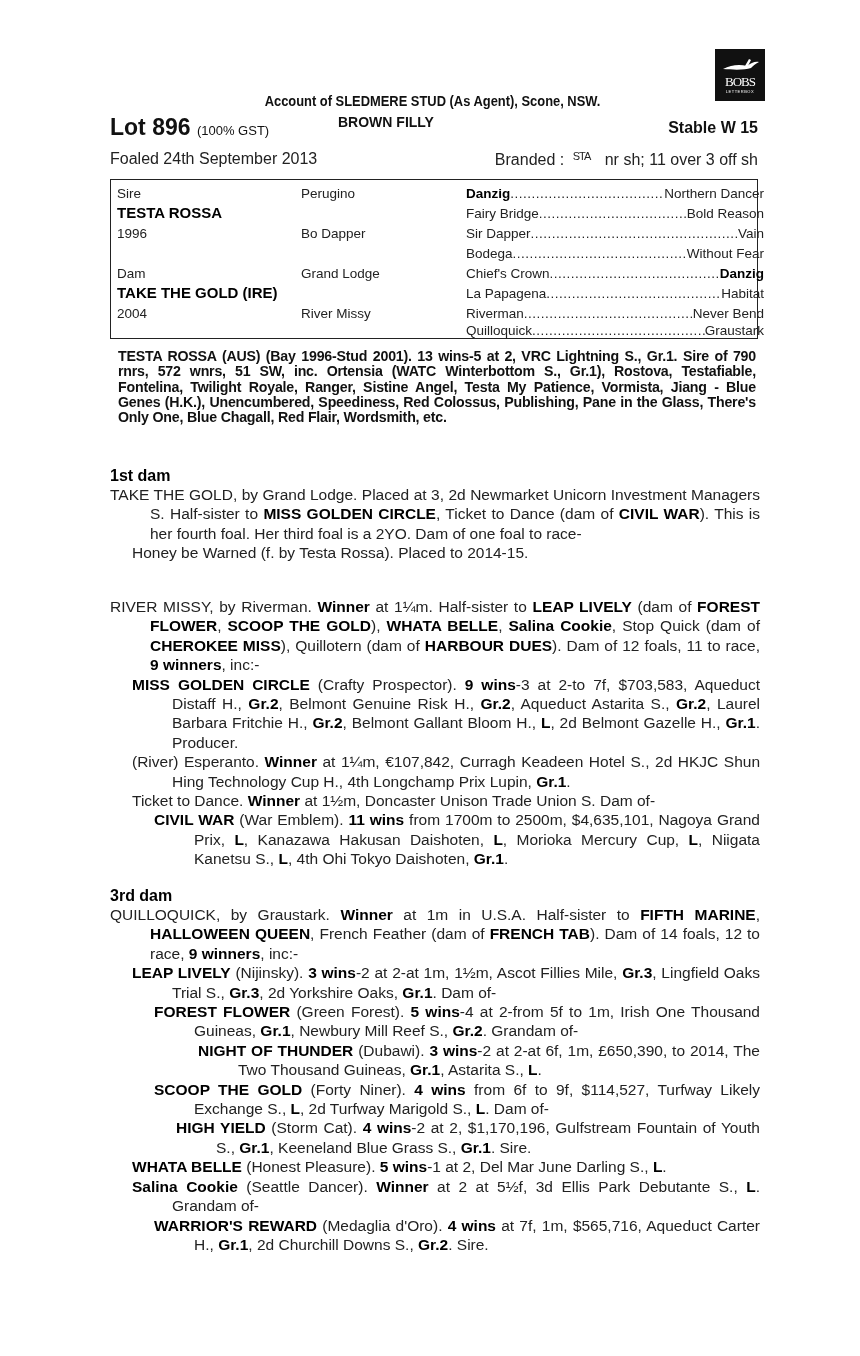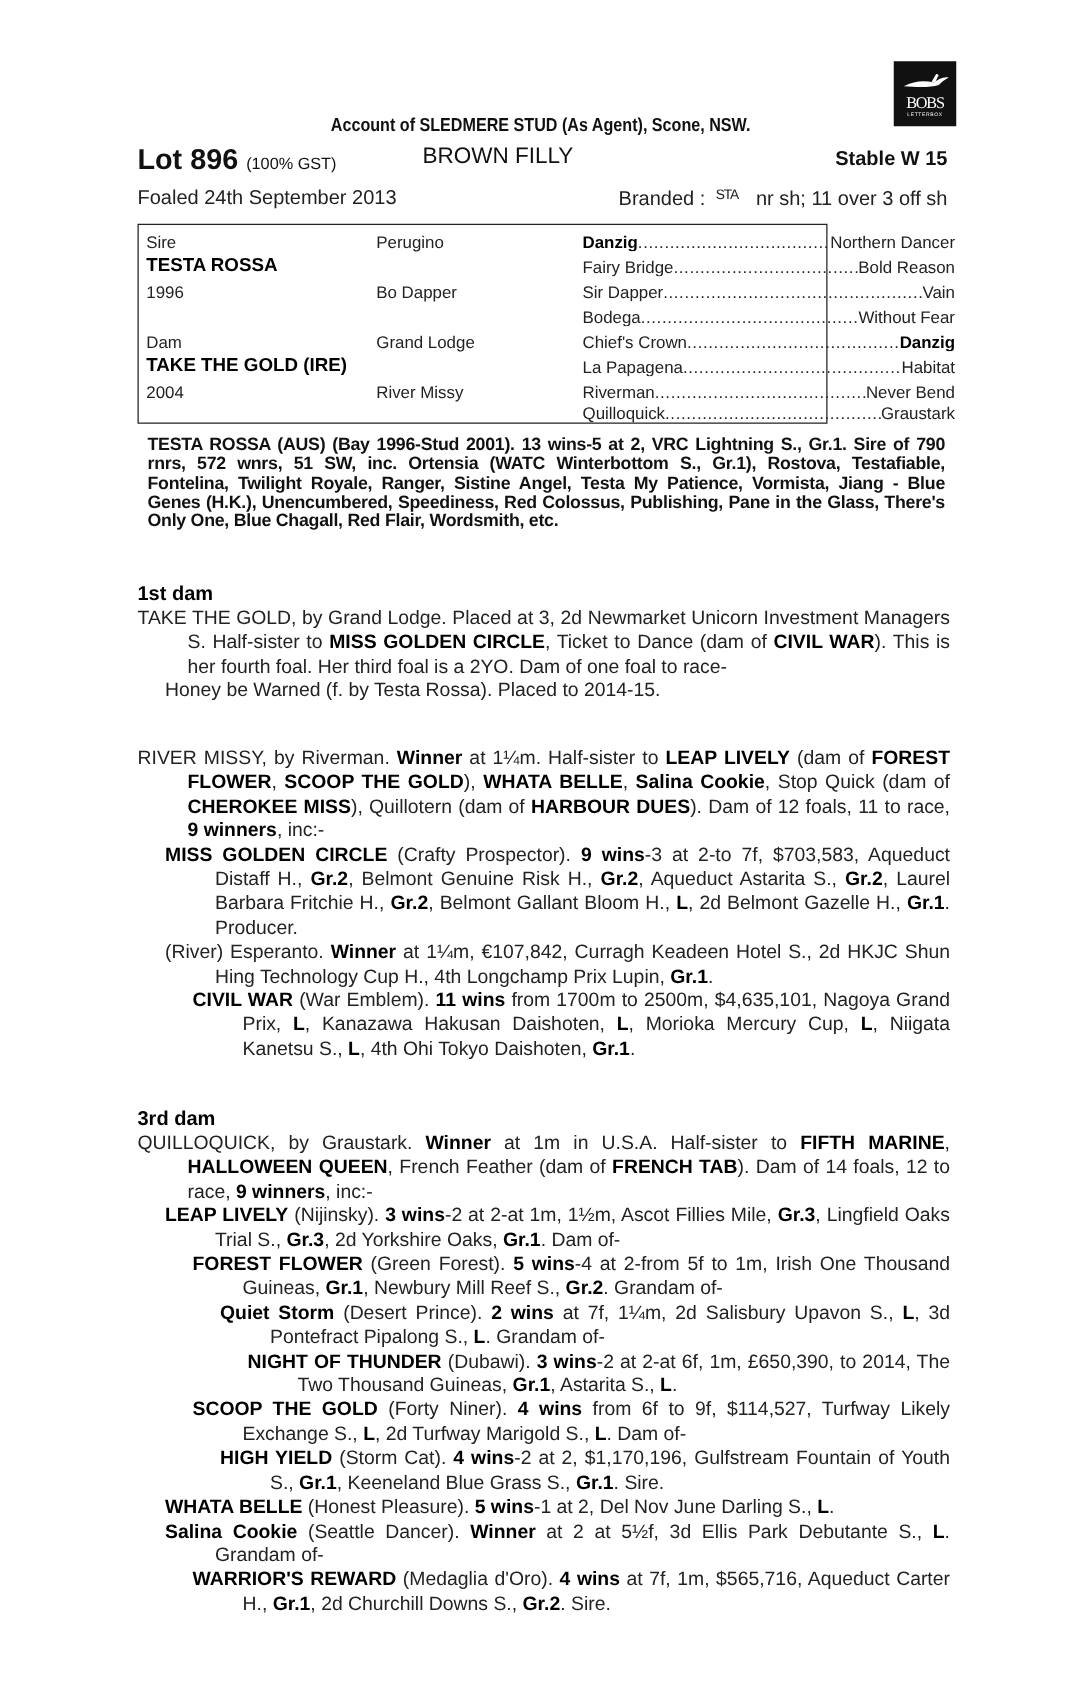--- a/index.html
+++ b/index.html
@@ -5,26 +5,26 @@
   html, body { margin: 0; padding: 0; background: #ffffff; }
   body { width: 860px; height: 1356px; position: relative; color: #111; font-family: "Liberation Sans", sans-serif; overflow: hidden; }
   .logo { position: absolute; left: 715px; top: 49px; width: 50px; height: 52px; background: #111; color: #fff; text-align: center; }
   .logo .bird { display: block; height: 20px; margin-top: 6px; }
   .logo .bobs { display: block; font-family: "Liberation Serif", serif; font-size: 13px; letter-spacing: -1px; line-height: 13px; }
   .logo .sub { display: block; font-size: 4px; letter-spacing: 0.5px; margin-top: 1px; }
   .account { position: absolute; left: 120px; top: 92px; width: 625px; text-align: center; font-family: "Liberation Sans Narrow", "Liberation Sans", sans-serif; font-weight: bold; font-size: 15px; transform: scaleX(0.86); transform-origin: center; }
   .lotline { position: absolute; left: 110px; top: 114px; width: 648px; height: 28px; }
   .lot { position: absolute; left: 0; top: 0; font-weight: bold; font-size: 23px; }
   .gst { font-weight: normal; font-size: 13px; }
-  .title { position: absolute; left: 228px; top: 0; font-weight: normal; font-size: 18px; }
+  .title { position: absolute; left: 228px; top: 0; font-weight: bold; font-size: 14px; }
   .stable { position: absolute; right: 0; top: 5px; font-weight: bold; font-size: 16px; }
   .foaled { position: absolute; left: 110px; top: 150px; font-size: 16px; color: #222; }
   .branded { position: absolute; right: 102px; top: 150px; font-size: 16px; color: #222; }
   .brand-mark { display: inline-block; font-size: 11px; vertical-align: 5px; margin: 0 10px 0 4px; letter-spacing: -1px; }
-  .ped { position: absolute; left: 110px; top: 179px; width: 552px; height: 160px; border: 1.5px solid #222; box-sizing: border-box; }
+  .ped { position: absolute; left: 110px; top: 179px; width: 648px; height: 160px; border: 1.5px solid #222; box-sizing: border-box; }
   .ped .row { position: absolute; left: 6px; font-size: 13.5px; color: #222; }
   .ped .bigname { position: absolute; left: 6px; font-weight: bold; font-size: 15px; color: #000; }
   .ped .mid { position: absolute; left: 190px; font-size: 13.5px; color: #222; }
   .ped .gg { position: absolute; left: 343px; width: 298px; font-size: 13.5px; color: #222; display: flex; white-space: nowrap; overflow: hidden; padding-left: 12px; }
   .ped .gg .a { flex: none; }
   .ped .gg .dots { flex: 1 1 auto; overflow: hidden; }
   .ped .gg .dots::before { content: "................................................................................................"; letter-spacing: 0.5px; }
   .ped .gg .b { flex: none; }
   .b-bold { font-weight: bold; color: #000; }
   .sire-summary { position: absolute; left: 118px; top: 349px; width: 638px; font-weight: bold; font-size: 14.2px; line-height: 15.3px; text-align: justify; letter-spacing: -0.2px; }
@@ -130,31 +130,31 @@
   <h3>1st dam</h3>
   <div class="p ind0"><span>TAKE THE GOLD, by Grand Lodge. Placed at 3, 2d Newmarket Unicorn Investment Managers S. Half-sister to </span><strong>MISS GOLDEN CIRCLE</strong><span>, Ticket to Dance (dam of </span><strong>CIVIL WAR</strong><span>). This is her fourth foal. Her third foal is a 2YO. Dam of one foal to race-</span></div>
   <div class="p ind1h">Honey be Warned (f. by Testa Rossa). Placed to 2014-15.</div>
 </div>
 
 <div class="section" style="top:597px">
   <div class="p ind0"><span>RIVER MISSY, by Riverman. </span><strong>Winner</strong><span> at 1¼m. Half-sister to </span><strong>LEAP LIVELY</strong><span> (dam of </span><strong>FOREST FLOWER</strong><span>, </span><strong>SCOOP THE GOLD</strong><span>), </span><strong>WHATA BELLE</strong><span>, </span><strong>Salina Cookie</strong><span>, Stop Quick (dam of </span><strong>CHEROKEE MISS</strong><span>), Quillotern (dam of </span><strong>HARBOUR DUES</strong><span>). Dam of 12 foals, 11 to race, </span><strong>9 winners</strong><span>, inc:-</span></div>
   <div id="second-entries">
       <div class="p ind1"><strong>MISS GOLDEN CIRCLE</strong><span> (Crafty Prospector). </span><strong>9 wins</strong><span>-3 at 2-to 7f, $703,583, Aqueduct Distaff H., </span><strong>Gr.2</strong><span>, Belmont Genuine Risk H., </span><strong>Gr.2</strong><span>, Aqueduct Astarita S., </span><strong>Gr.2</strong><span>, Laurel Barbara Fritchie H., </span><strong>Gr.2</strong><span>, Belmont Gallant Bloom H., </span><strong>L</strong><span>, 2d Belmont Gazelle H., </span><strong>Gr.1</strong><span>. Producer.</span></div>
       <div class="p ind1"><span>(River) Esperanto. </span><strong>Winner</strong><span> at 1¼m, €107,842, Curragh Keadeen Hotel S., 2d HKJC Shun Hing Technology Cup H., 4th Longchamp Prix Lupin, </span><strong>Gr.1</strong><span>.</span></div>
+      <div class="p ind1"><span>Ticket to Dance. </span><strong>Winner</strong><span> at 1½m, Doncaster Unison Trade Union S. Dam of-</span></div>
       <div class="p ind2"><strong>CIVIL WAR</strong><span> (War Emblem). </span><strong>11 wins</strong><span> from 1700m to 2500m, $4,635,101, Nagoya Grand Prix, </span><strong>L</strong><span>, Kanazawa Hakusan Daishoten, </span><strong>L</strong><span>, Morioka Mercury Cup, </span><strong>L</strong><span>, Niigata Kanetsu S., </span><strong>L</strong><span>, 4th Ohi Tokyo Daishoten, </span><strong>Gr.1</strong><span>.</span></div>
     </div>
 </div>
 
 <div class="section" style="top:887px">
   <h3>3rd dam</h3>
   <div class="p ind0"><span>QUILLOQUICK, by Graustark. </span><strong>Winner</strong><span> at 1m in U.S.A. Half-sister to </span><strong>FIFTH MARINE</strong><span>, </span><strong>HALLOWEEN QUEEN</strong><span>, French Feather (dam of </span><strong>FRENCH TAB</strong><span>). Dam of 14 foals, 12 to race, </span><strong>9 winners</strong><span>, inc:-</span></div>
   <div id="third-entries">
       <div class="p ind1"><strong>LEAP LIVELY</strong><span> (Nijinsky). </span><strong>3 wins</strong><span>-2 at 2-at 1m, 1½m, Ascot Fillies Mile, </span><strong>Gr.3</strong><span>, Lingfield Oaks Trial S., </span><strong>Gr.3</strong><span>, 2d Yorkshire Oaks, </span><strong>Gr.1</strong><span>. Dam of-</span></div>
       <div class="p ind2"><strong>FOREST FLOWER</strong><span> (Green Forest). </span><strong>5 wins</strong><span>-4 at 2-from 5f to 1m, Irish One Thousand Guineas, </span><strong>Gr.1</strong><span>, Newbury Mill Reef S., </span><strong>Gr.2</strong><span>. Grandam of-</span></div>
-      <div class="p ind3"><strong>Quiet Storm</strong><span> (Desert Prince). </span><strong>2 wins</strong><span> at 7f, 1¼m, 2d Salisbury Upavon S., </span><strong>L</strong><span>, 3d Pontefract Pipalong S., </span><strong>L</strong><span>. Grandam of-</span></div>
       <div class="p ind4"><strong>NIGHT OF THUNDER</strong><span> (Dubawi). </span><strong>3 wins</strong><span>-2 at 2-at 6f, 1m, £650,390, to 2014, The Two Thousand Guineas, </span><strong>Gr.1</strong><span>, Astarita S., </span><strong>L</strong><span>.</span></div>
       <div class="p ind2"><strong>SCOOP THE GOLD</strong><span> (Forty Niner). </span><strong>4 wins</strong><span> from 6f to 9f, $114,527, Turfway Likely Exchange S., </span><strong>L</strong><span>, 2d Turfway Marigold S., </span><strong>L</strong><span>. Dam of-</span></div>
       <div class="p ind3"><strong>HIGH YIELD</strong><span> (Storm Cat). </span><strong>4 wins</strong><span>-2 at 2, $1,170,196, Gulfstream Fountain of Youth S., </span><strong>Gr.1</strong><span>, Keeneland Blue Grass S., </span><strong>Gr.1</strong><span>. Sire.</span></div>
-      <div class="p ind1"><strong>WHATA BELLE</strong><span> (Honest Pleasure). </span><strong>5 wins</strong><span>-1 at 2, Del Nov June Darling S., </span><strong>L</strong><span>.</span></div>
+      <div class="p ind1"><strong>WHATA BELLE</strong><span> (Honest Pleasure). </span><strong>5 wins</strong><span>-1 at 2, Del Mar June Darling S., </span><strong>L</strong><span>.</span></div>
       <div class="p ind1"><strong>Salina Cookie</strong><span> (Seattle Dancer). </span><strong>Winner</strong><span> at 2 at 5½f, 3d Ellis Park Debutante S., </span><strong>L</strong><span>. Grandam of-</span></div>
       <div class="p ind2"><strong>WARRIOR'S REWARD</strong><span> (Medaglia d'Oro). </span><strong>4 wins</strong><span> at 7f, 1m, $565,716, Aqueduct Carter H., </span><strong>Gr.1</strong><span>, 2d Churchill Downs S., </span><strong>Gr.2</strong><span>. Sire.</span></div>
     </div>
 </div>
 
 </body></html>

